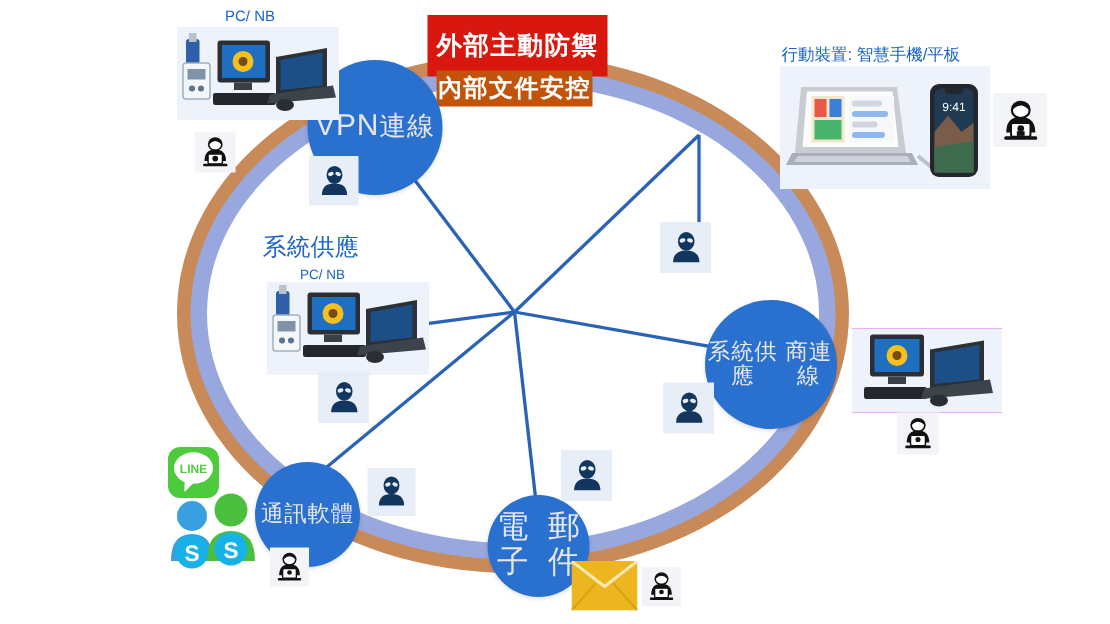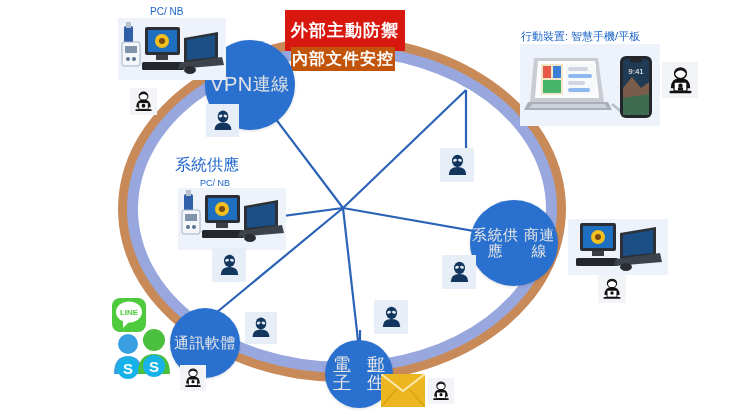--- a/index.html
+++ b/index.html
@@ -80,21 +80,21 @@
     <span>VPN</span>
     <span style="font-size:18px;font-family:Liberation Serif, serif;">連線</span>
   </div>
 
 
   <div class="node" style="left:470px;top:200px;width:88px;height:86px;font-size:15px;">
     <span>系統供應</span>
     <span>商連線</span>
   </div>
 
-  <div class="node" style="left:325px;top:340px;width:68px;height:68px;font-size:17px;text-decoration:underline;">
+  <div class="node" style="left:325px;top:330px;width:68px;height:68px;font-size:21px;">
     <span>電子</span>
     <span>郵件</span>
   </div>
 
   <div class="node" style="left:170px;top:308px;width:70px;height:70px;font-size:15px;">
     <span>通訊</span>
     <span>軟體</span>
   </div>
 
   <div class="cap" style="left:150px;top:6px;font-size:10px;">PC/ NB</div>

